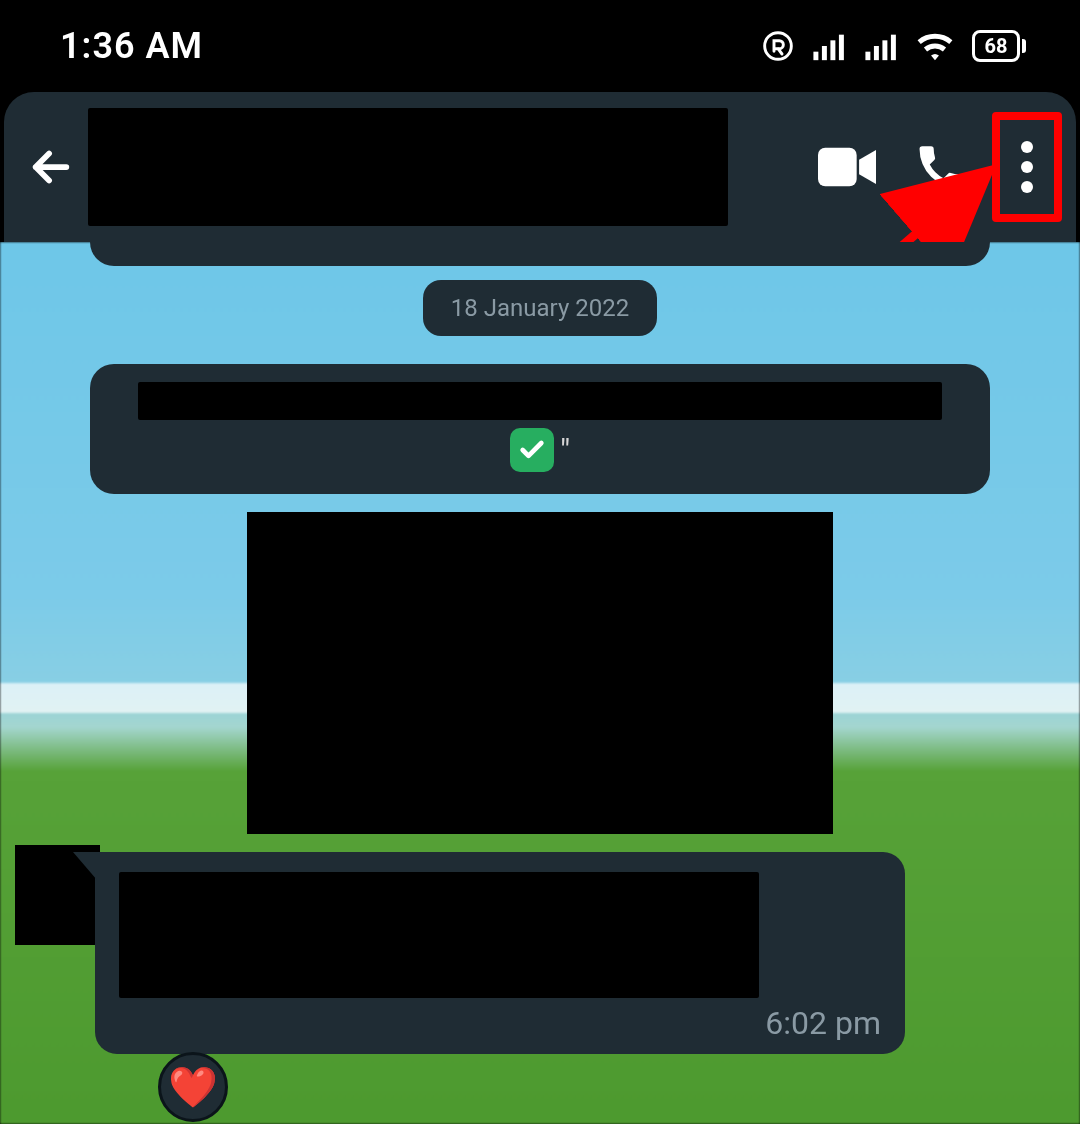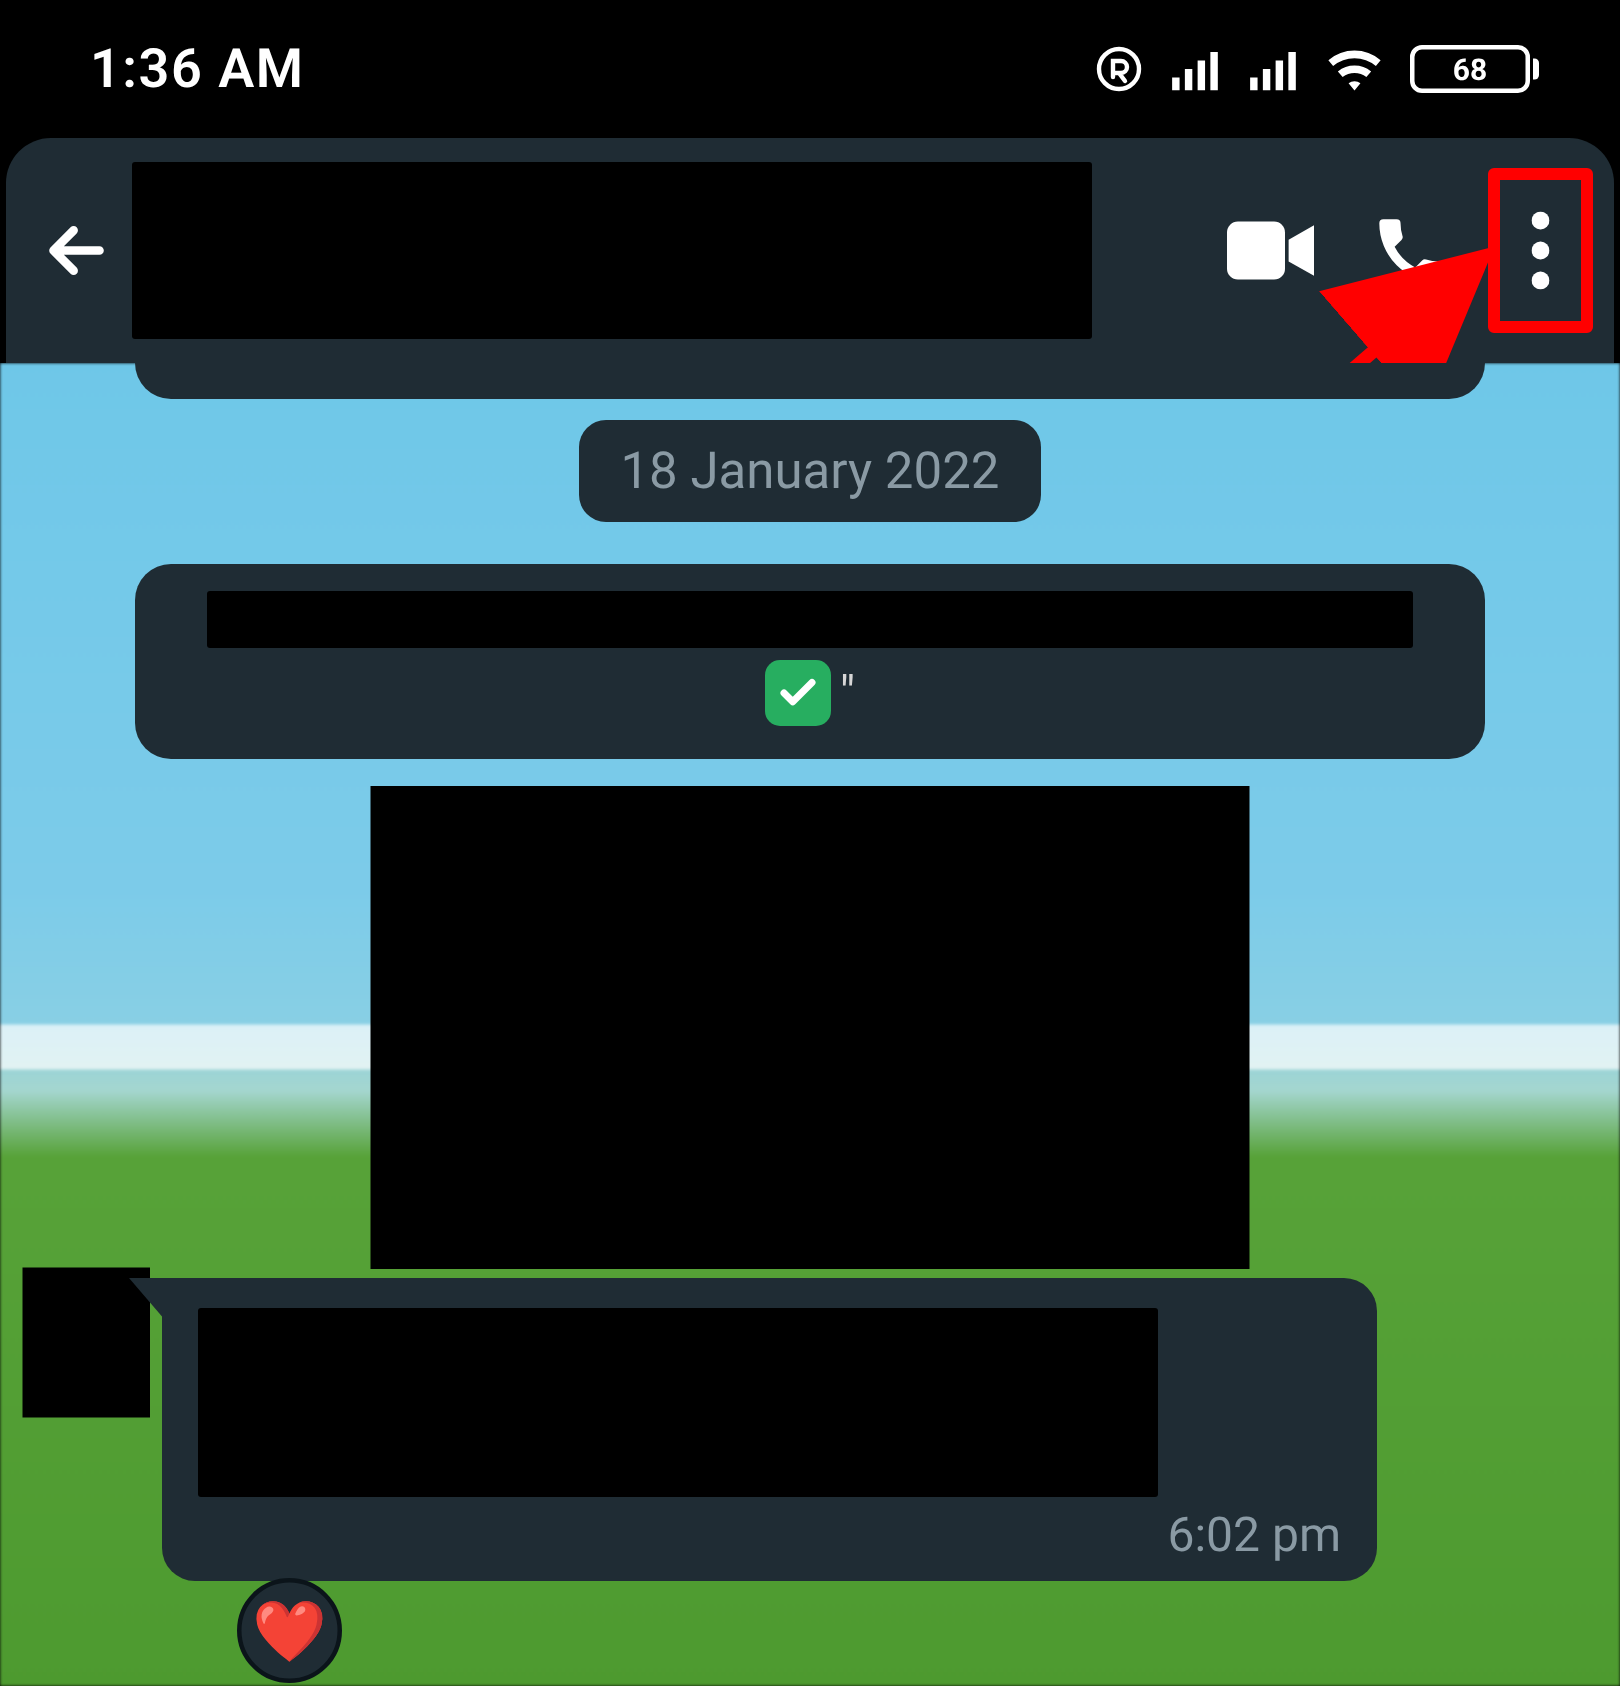--- a/index.html
+++ b/index.html
@@ -21,21 +21,21 @@
     padding: 0 54px 0 60px;
     color: #fff;
   }
   .status-time { font-size: 36px; font-weight: 600; letter-spacing: 1px; }
   .status-right { display: flex; align-items: center; gap: 18px; }
   .status-right .ic { display: flex; align-items: center; }
   .battery-box {
     display: flex; align-items: center;
   }
   .battery-body {
-    width: 80px; height: 32px; border: 3px solid #fff; border-radius: 8px;
+    width: 48px; height: 32px; border: 3px solid #fff; border-radius: 8px;
     display: flex; align-items: center; justify-content: center;
     font-size: 20px; font-weight: 700; color: #fff;
   }
   .battery-nub { width: 4px; height: 14px; background: #fff; border-radius: 0 3px 3px 0; margin-left: 2px; }
 
   
   .app-bar {
     margin: 0 4px;
     height: 150px;
     background: #1f2c34;
@@ -93,21 +93,21 @@
     height: 24px;
     background: #1f2c34;
     border-radius: 0 0 24px 24px;
   }
 
   .date-chip {
     margin: 14px auto 0;
     width: fit-content;
     background: #1f2c34;
     color: #8a9aa4;
-    font-size: 34px;
+    font-size: 24px;
     padding: 14px 28px;
     border-radius: 18px;
   }
 
   .encryption-banner {
     margin: 28px 90px 0;
     background: #1f2c34;
     border-radius: 24px;
     padding: 18px 28px 22px;
   }
@@ -131,21 +131,21 @@
 
   .avatar-small {
     position: absolute;
     left: 15px; top: 603px;
     width: 85px; height: 100px;
     background: #000;
   }
 
   .msg-in {
     position: absolute;
-    left: 108px; top: 610px;
+    left: 95px; top: 610px;
     width: 810px;
     background: #1f2c34;
     border-radius: 0 22px 22px 22px;
     padding: 20px 24px 12px;
   }
   .msg-tail {
     position: absolute;
     left: -22px; top: 0;
     width: 0; height: 0;
     border-top: 28px solid #1f2c34;

